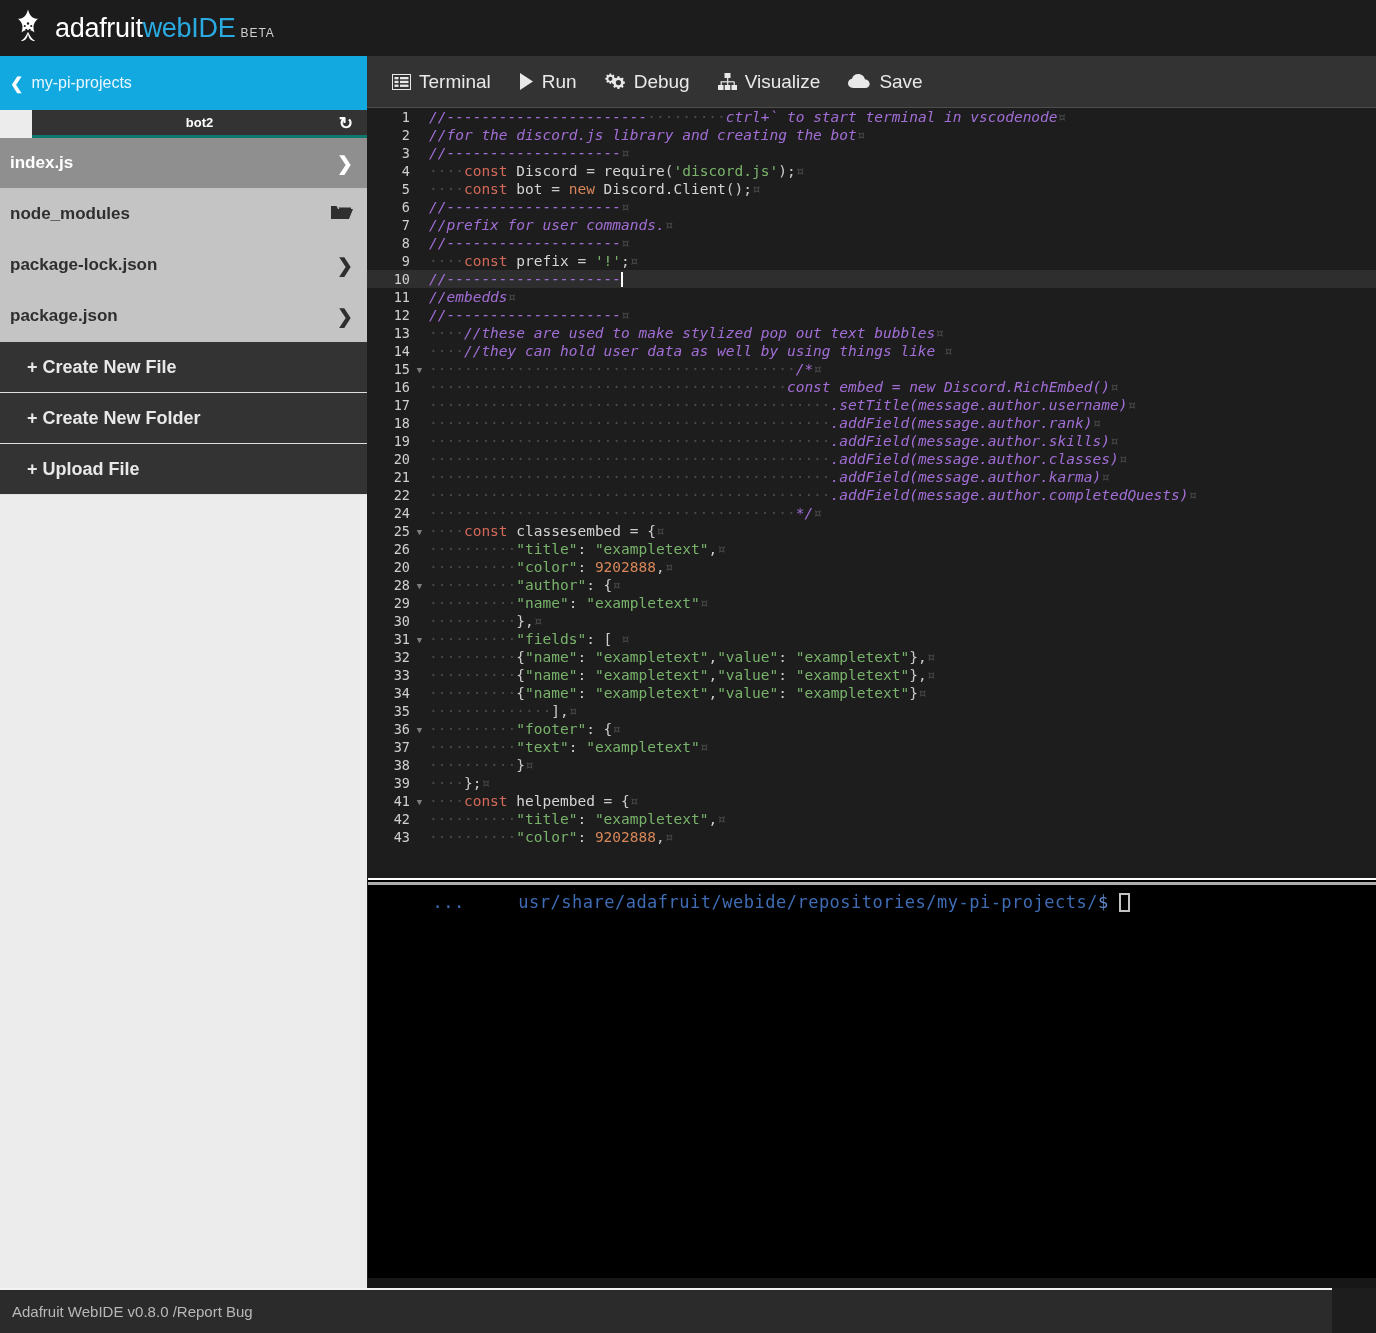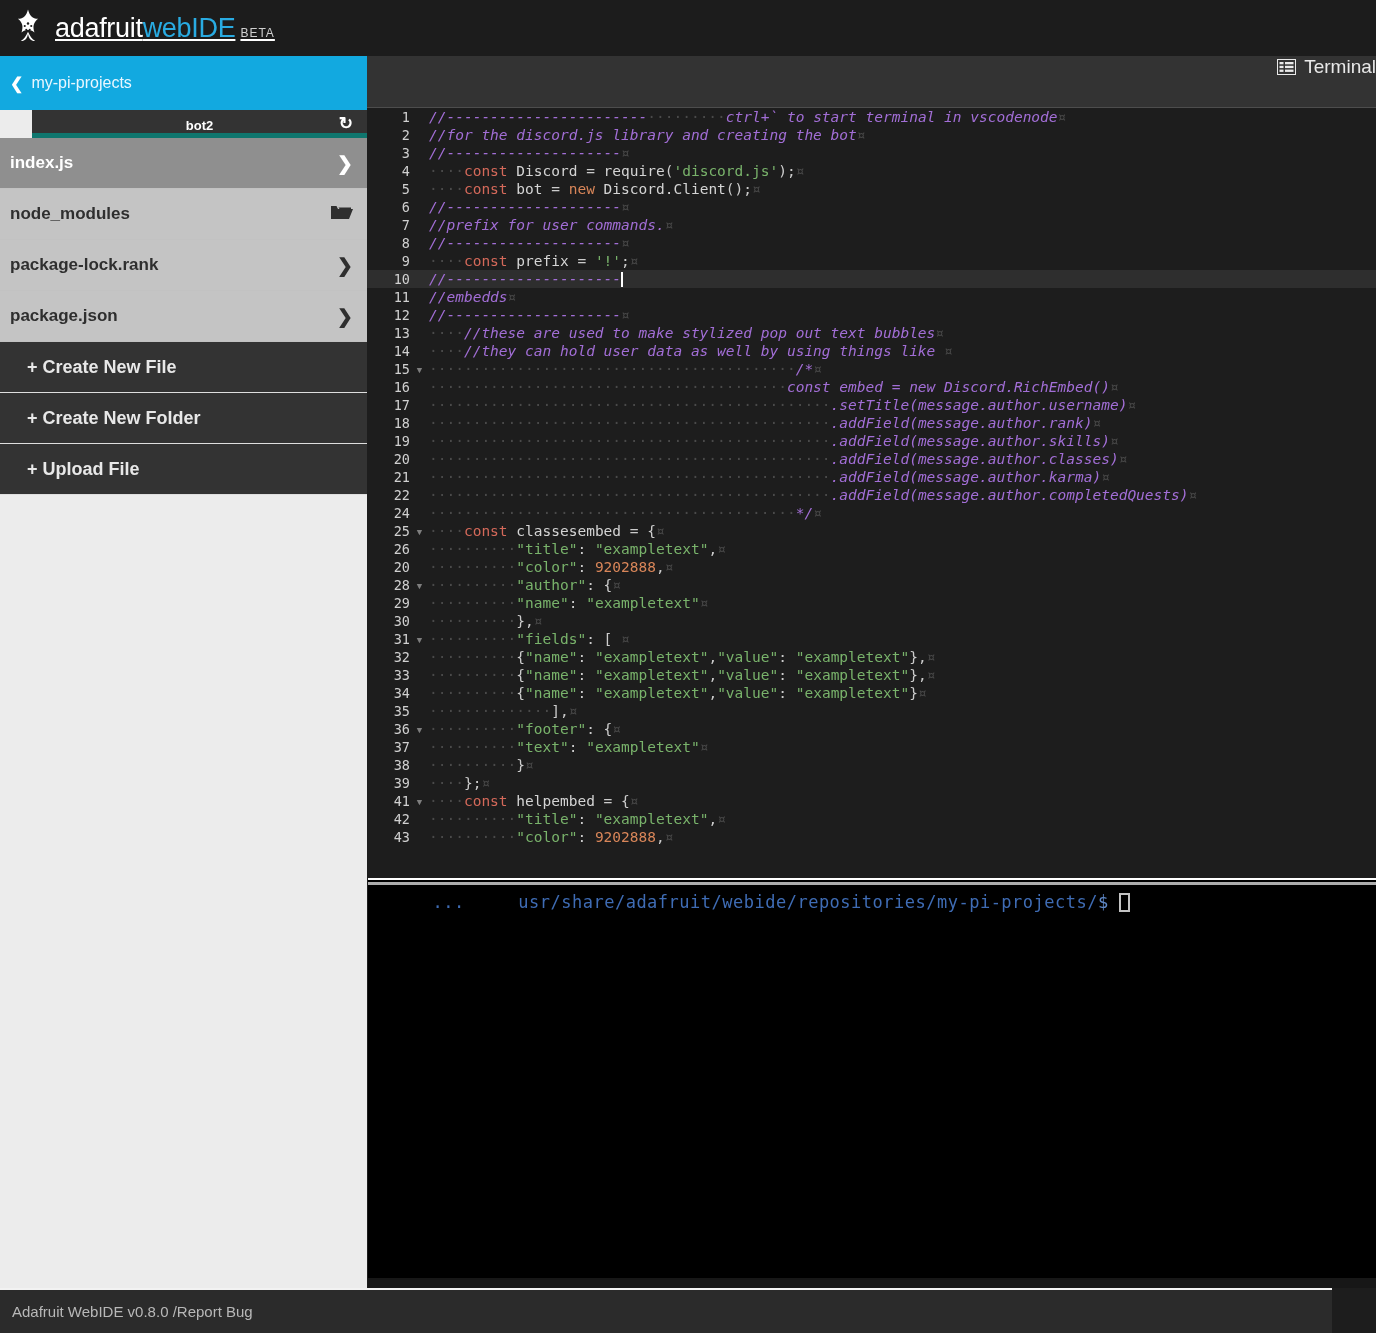--- a/index.html
+++ b/index.html
@@ -13,42 +13,42 @@
 
   
   #topbar {
     position: absolute; left: 0; top: 0; width: 1376px; height: 56px;
     background: #1c1c1c;
     display: flex; align-items: center;
   }
   #logo-star { margin-left: 10px; margin-right: 9px; display: block; }
   #brand {
     font-size: 27px; color: #ffffff; letter-spacing: -0.3px;
-    font-weight: 400; white-space: nowrap; text-decoration: underline;
+    font-weight: 400; white-space: nowrap;
   }
   #brand .accent { color: #29abe2; }
   #brand .beta { font-size: 12px; color: #cfcfcf; letter-spacing: 1px; margin-left: 5px; }
 
   
   #sidebar {
     position: absolute; left: 0; top: 56px; width: 367px; height: 1232px;
     background: #ececec;
   }
   #project-bar {
     height: 54px; background: #12a9e0;
     display: flex; align-items: center;
     color: #eaf7ff; font-size: 16px;
   }
   #project-bar .chev { font-size: 16px; margin: 0 8px 0 10px; color: #ffffff; font-weight: bold; }
   #folder-header {
     height: 28px; background: #333333; color: #ffffff;
     font-size: 13px; font-weight: bold;
-    display: flex; align-items: flex-end; justify-content: center;
+    display: flex; align-items: center; justify-content: center;
     position: relative;
-    border-bottom: 5px solid #0f766e;
+    border-bottom: 3px solid #0f766e;
     margin-left: 32px;
   }
   #folder-header .refresh {
     position: absolute; right: 14px; top: 4px;
     font-size: 17px; color: #ffffff; line-height: 20px;
   }
   .file-row {
     height: 51px; display: flex; align-items: center;
     padding: 0 14px 0 10px;
     font-size: 17px; font-weight: bold;
@@ -67,24 +67,23 @@
     border-bottom: 1px solid #dfdfdf;
   }
 
   
   #editor-col {
     position: absolute; left: 367px; top: 56px;
     width: 1009px; height: 1232px; background: #1d1d1d;
   }
   #toolbar {
     height: 52px; background: #333333;
-    display: flex; align-items: flex-end;
+    display: flex; align-items: center;
     padding-left: 25px; gap: 28px;
     border-bottom: 1px solid #4d4d4d;
-    flex-direction: column;
   }
   .tb-btn {
     display: flex; align-items: center; gap: 8px;
     color: #e9e9e9; font-size: 19px; white-space: nowrap;
   }
   .tb-btn svg { display: block; }
 
   
   #code-area {
     position: relative; height: 1180px; background: #1d1d1d;
@@ -201,21 +200,21 @@
         <span class="marker">❯</span>
       </div>
       <div class="file-row">
         <span class="fname">node_modules</span>
         <span class="marker"><svg width="22" height="16" viewBox="0 0 22 16">
             <path d="M0 2 L0 15 L18 15 L22 5 L7 5 L5.5 2 Z" fill="#2f2f2f"></path>
             <path d="M7.5 3.5 L20 3.5 L20 5 L8.5 5 Z" fill="#2f2f2f"></path>
           </svg></span>
       </div>
       <div class="file-row">
-        <span class="fname">package-lock.rank</span>
+        <span class="fname">package-lock.json</span>
         <span class="marker">❯</span>
       </div>
       <div class="file-row">
         <span class="fname">package.json</span>
         <span class="marker">❯</span>
       </div>
     </div>
 
   <div id="action-list">
       <div class="action-row">

